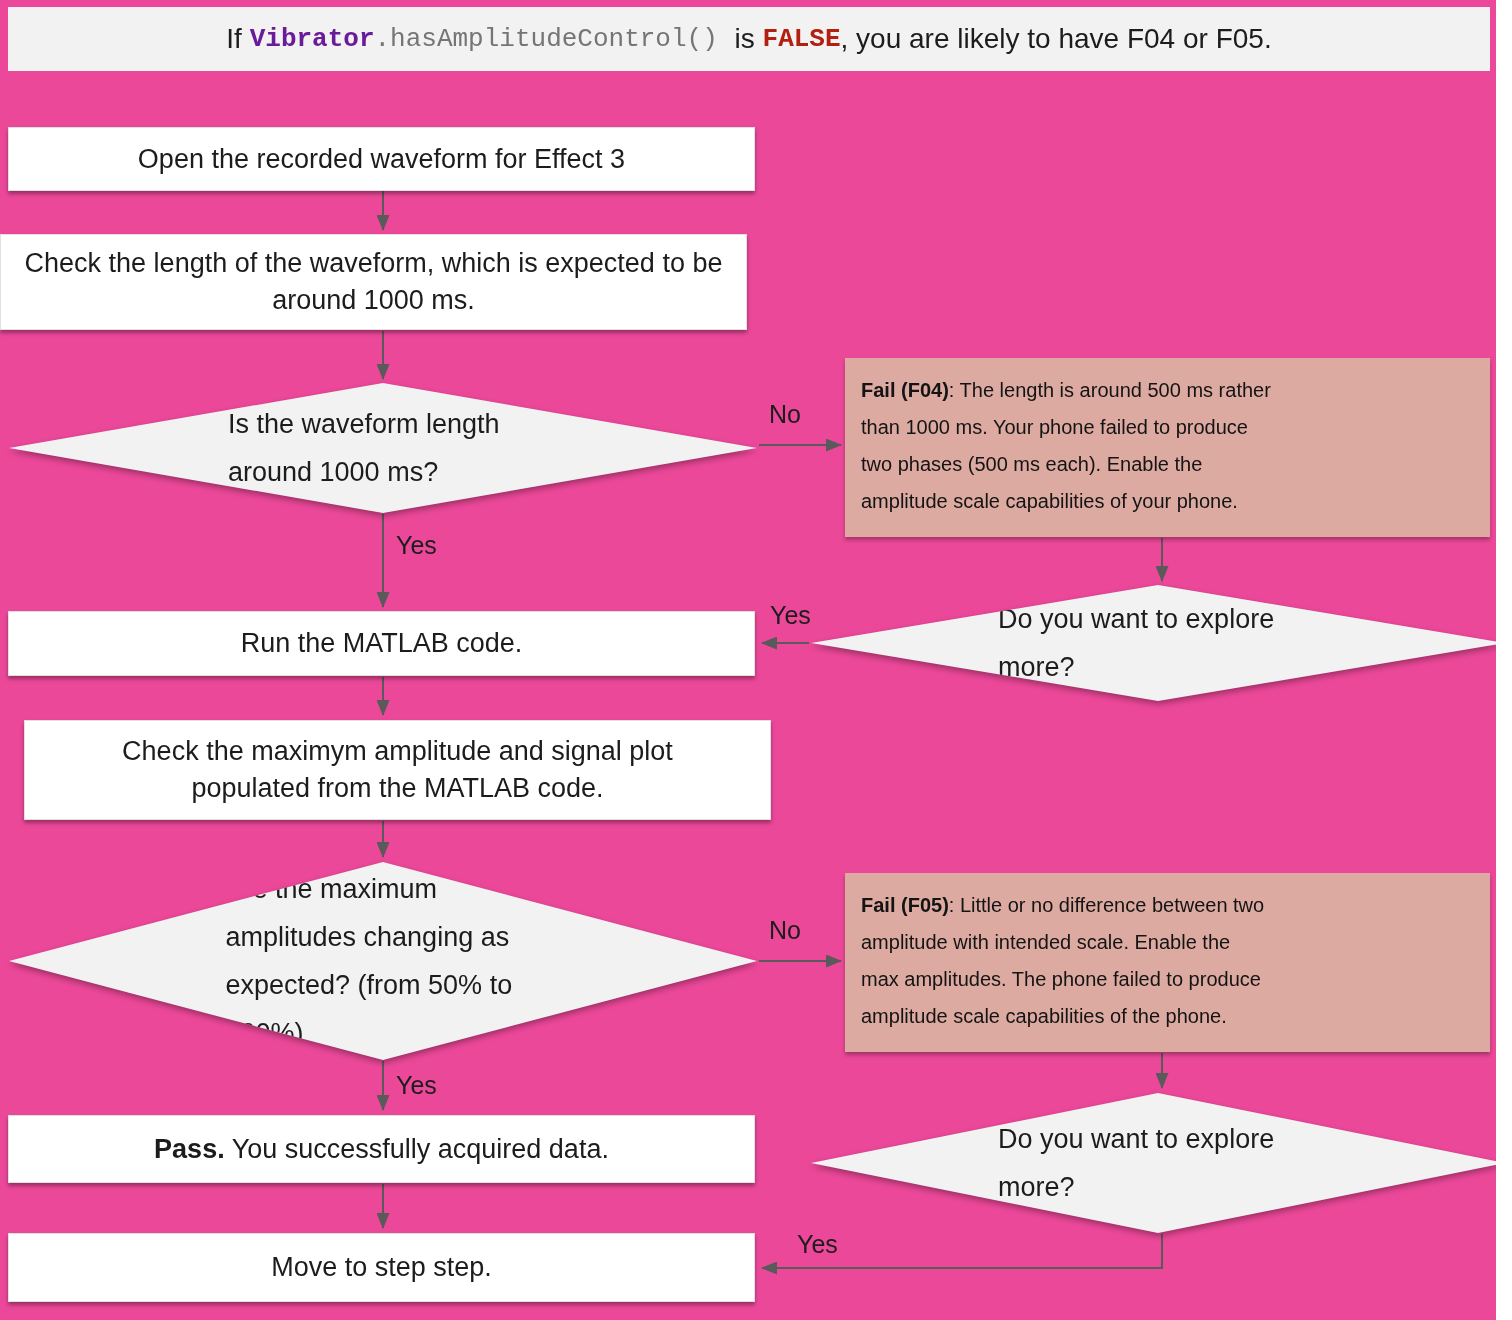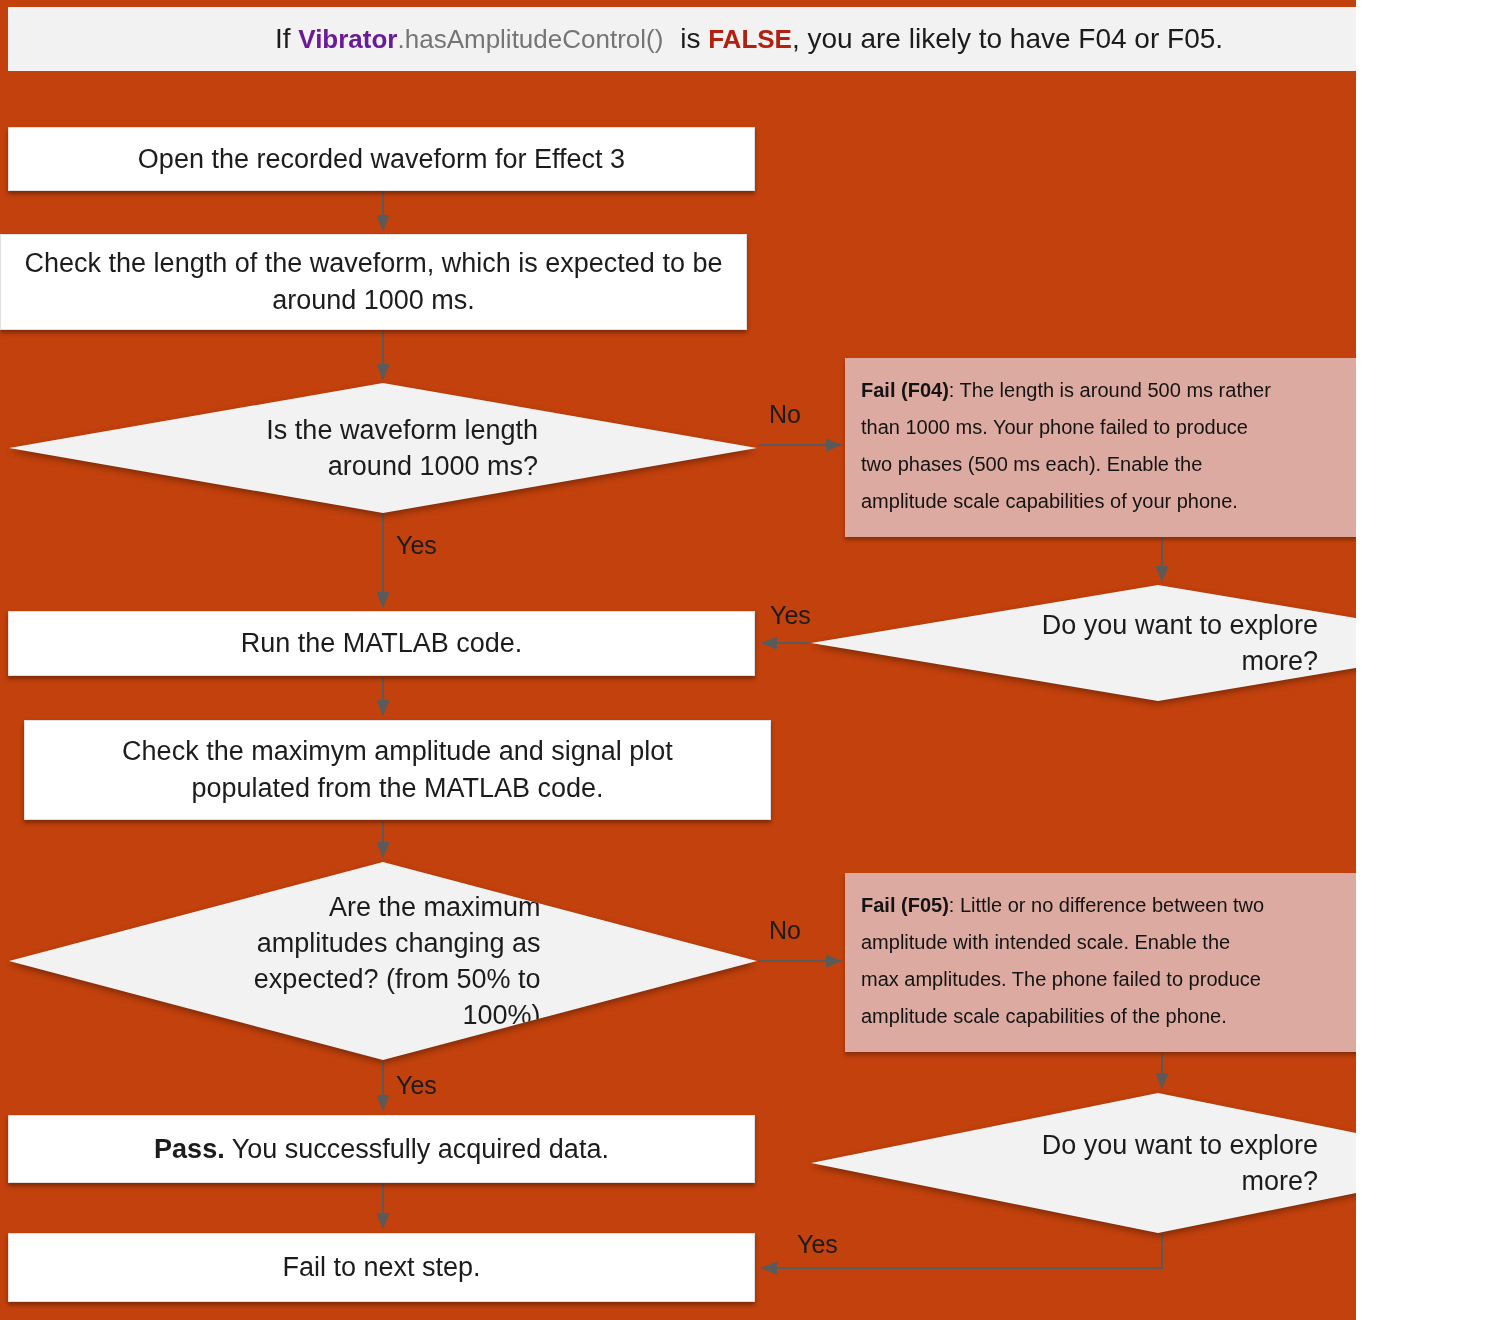--- a/index.html
+++ b/index.html
@@ -1,27 +1,27 @@
 <!DOCTYPE html>
 <html><head>
 <meta charset="utf-8">
 <style>
   html,body { margin:0; padding:0; background:#ffffff; }
   .canvas {
-    position:relative; width:1356px; height:1320px; overflow:hidden;
-    background:#c2410c; font-family:"Liberation Sans", sans-serif; color:#1c1c1c;
+    position:relative; width:1496px; height:1320px; overflow:hidden;
+    background:#ec4899; font-family:"Liberation Sans", sans-serif; color:#1c1c1c;
   }
 
   
   .header-band {
     position:absolute; left:8px; top:7px; width:1482px; height:64px;
     background:#f2f2f2; display:flex; align-items:center; justify-content:center;
     font-size:28px; white-space:pre-wrap;
   }
-  .code { font-family:Liberation Sans, sans-serif; font-size:26px; }
+  .code { font-family:Liberation Mono, monospace; font-size:26px; }
   .code-class  { color:#6a1b9a; font-weight:bold; }
   .code-method { color:#757575; margin-right:9px; }
   .code-false  { color:#b22010; font-weight:bold; }
 
   
   .box {
     position:absolute; background:#ffffff; border:1px solid #e0e0e0;
     box-shadow:0 3px 4px rgba(0,0,0,0.35);
     display:flex; align-items:center; justify-content:center;
     text-align:center; font-size:27px; line-height:37px; white-space:pre-wrap;
@@ -47,21 +47,21 @@
   .fail-f05 { top:873px; }
 
   
   .diamond {
     position:absolute; filter:drop-shadow(0 3px 3px rgba(0,0,0,0.35)); z-index:2;
   }
   .diamond-shape {
     width:100%; height:100%; background:#f2f2f2;
     clip-path:polygon(50% 0%, 100% 50%, 50% 100%, 0% 50%);
     display:flex; align-items:center; justify-content:center;
-    text-align:right; font-size:27px; line-height:36px;
+    text-align:left; font-size:27px; line-height:48px;
   }
   .diamond-len   { left:9px;   top:383px;  width:748px; height:130px; }
   .diamond-amp   { left:9px;   top:862px;  width:748px; height:198px; }
   .diamond-exp1  { left:811px; top:585px;  width:694px; height:116px; }
   .diamond-exp2  { left:811px; top:1093px; width:694px; height:140px; }
   .diamond-len  .wrap-limit { max-width:310px; }
   .diamond-amp  .wrap-limit { max-width:315px; }
   .diamond-exp1 .wrap-limit, .diamond-exp2 .wrap-limit { max-width:320px; }
 
   
@@ -135,21 +135,21 @@
     <div class="diamond-shape">
       <span class="wrap-limit">Are the maximum amplitudes changing as expected? (from 50% to 100%)</span>
     </div>
   </div>
 
   <div class="box box-pass">
     <span><span class="bold">Pass.</span><span> You successfully acquired data.</span></span>
   </div>
 
   <div class="box box-move">
-    <span>Fail to next step.</span>
+    <span>Move to step step.</span>
   </div>
 
   <div class="fail-box fail-f04">
     <div><span class="bold">Fail (F04)</span><span>: The length is around 500 ms rather</span></div>
     <div>than 1000 ms. Your phone failed to produce</div>
     <div>two phases (500 ms each). Enable the</div>
     <div>amplitude scale capabilities of your phone.</div>
   </div>
 
   <div class="diamond diamond-exp1">

